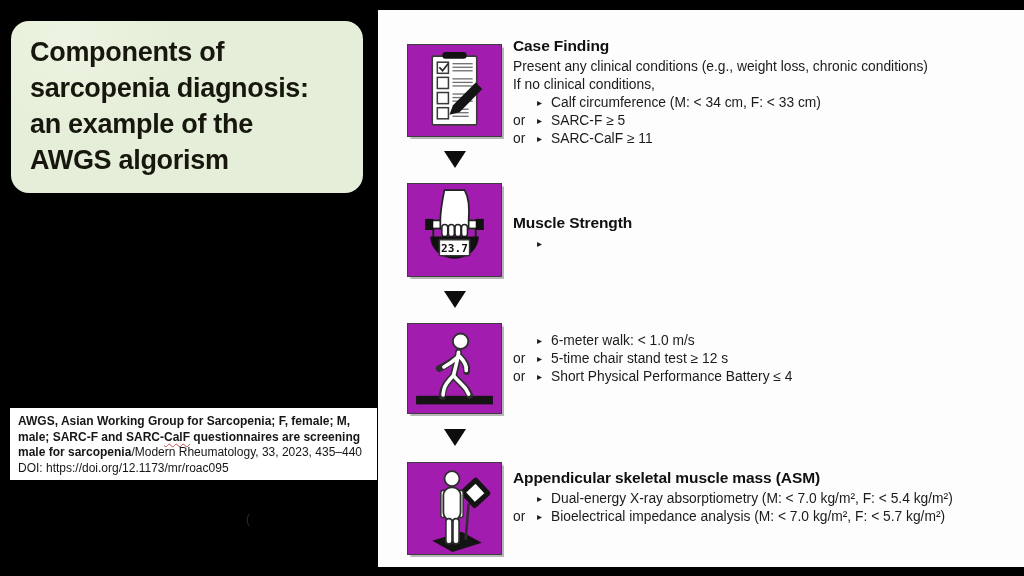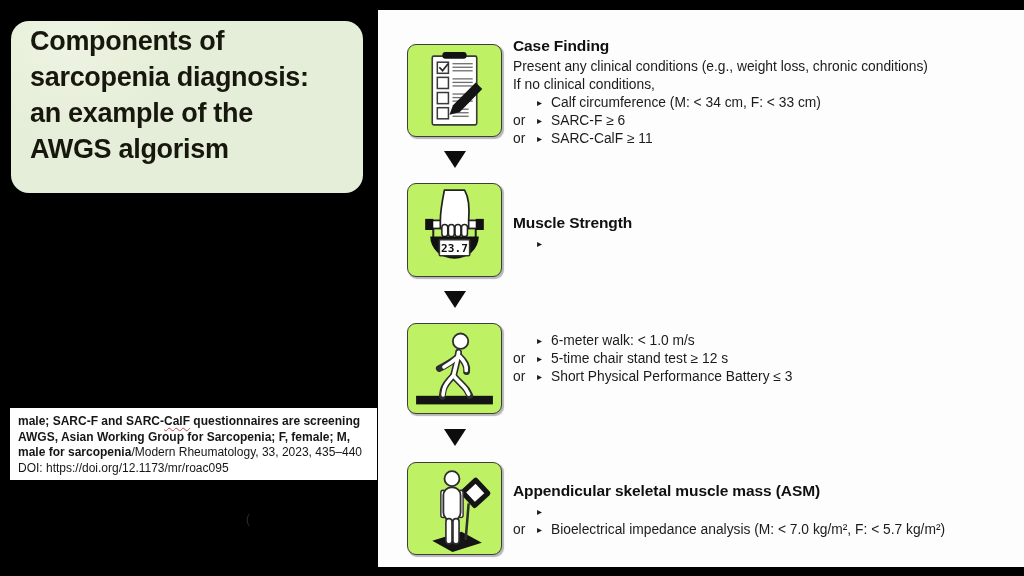--- a/index.html
+++ b/index.html
@@ -7,21 +7,21 @@
     width:1024px;height:576px;
     background:#000;
     font-family:"Liberation Sans",sans-serif;
     position:relative;overflow:hidden;
   }
   
   .title-box{
     position:absolute;left:11px;top:21px;width:352px;height:172px;
     background:radial-gradient(circle 140px at 16% 10%, #edf4e2 0%, #e5eed8 75%);
     border-radius:18px;box-sizing:border-box;
-    padding:2px 8px 0 19px;
+    padding:13px 8px 0 19px;
   }
   .title-box h1{
     margin:0;font-size:27px;line-height:36px;font-weight:bold;
     color:#17170e;white-space:pre-line;letter-spacing:-0.3px;
   }
   
   .citation-box{
     position:absolute;left:10px;top:408px;width:367px;height:72px;
     background:#ffffff;box-sizing:border-box;padding:6px 8px;
     color:#161616;
@@ -41,36 +41,36 @@
     position:absolute;left:246px;top:512px;
     color:#6a6a5e;font-size:12px;opacity:.4;
   }
   
   .panel{
     position:absolute;left:378px;top:10px;width:720px;height:557px;
     background:#fdfdfd;
   }
   .icon-box{
     position:absolute;left:29px;width:95px;
-    background:#bef264;border:1.5px solid #3d3d3d;border-radius:9px;
+    background:#a21caf;border:1.5px solid #3d3d3d;border-radius:0;
     box-sizing:border-box;box-shadow:1.5px 1.5px 1px rgba(0,0,0,.28);
   }
   .icon-box svg{display:block;width:100%;height:100%;}
   #icon1{top:34px;height:93px}
   #icon2{top:173px;height:94px}
   #icon3{top:313px;height:91px}
   #icon4{top:452px;height:93px}
   .flow-arrow{
     position:absolute;left:66px;width:0;height:0;
     border-left:11px solid transparent;border-right:11px solid transparent;
     border-top:17px solid #0d0d0d;
   }
   #arrow1{top:141px}#arrow2{top:281px}#arrow3{top:419px}
   .sec-text{position:absolute;left:135px;color:#1b1b1b;}
-  #text1{top:26px}#text2{top:203px}#text3{top:322px}#text4{top:471px}
+  #text1{top:26px}#text2{top:203px}#text3{top:322px}#text4{top:458px}
   .sec-text h2{
     margin:0 0 2px 0;font-size:15.5px;line-height:20px;
     font-weight:bold;color:#101010;letter-spacing:-0.1px;
   }
   .line{
     display:flex;align-items:center;
     font-size:13.8px;line-height:18px;white-space:nowrap;
   }
   .or-cell{width:24px;flex:none;}
   .bullet-cell{width:14px;flex:none;font-size:10px;}
@@ -80,24 +80,24 @@
 
 <div class="title-box">
   <h1>Components of
 sarcopenia diagnosis:
 an example of the
 AWGS algorism</h1>
 </div>
 
 <div class="citation-box">
   <div class="cite-line">
+    <span class="cite-bold">AWGS, Asian Working Group for Sarcopenia; F, female; M,</span>
+  </div>
+  <div class="cite-line">
     <span class="cite-bold">male; SARC-F and SARC-</span><span class="wavy">CalF</span><span class="cite-bold"> questionnaires are screening</span>
-  </div>
-  <div class="cite-line">
-    <span class="cite-bold">AWGS, Asian Working Group for Sarcopenia; F, female; M,</span>
   </div>
   <div class="cite-line">
     <span class="cite-bold">male for sarcopenia</span><span>/Modern Rheumatology, 33, 2023, 435–440</span>
   </div>
   <div class="cite-line">
     <span>DOI: https://doi.org/12.1173/mr/roac095</span>
   </div>
 </div>
 
 <div class="faint-mark">(</div>
@@ -139,21 +139,21 @@
       <span>If no clinical conditions,</span>
     </div>
     <div class="line">
       <span class="or-cell"></span>
       <span class="bullet-cell">▸</span>
       <span>Calf circumference (M: &lt; 34 cm, F: &lt; 33 cm)</span>
     </div>
     <div class="line">
       <span class="or-cell">or</span>
       <span class="bullet-cell">▸</span>
-      <span>SARC-F ≥ 6</span>
+      <span>SARC-F ≥ 5</span>
     </div>
     <div class="line">
       <span class="or-cell">or</span>
       <span class="bullet-cell">▸</span>
       <span>SARC-CalF ≥ 11</span>
     </div>
   </div>
   <div class="flow-arrow" id="arrow1"></div>
 
   <div class="icon-box" id="icon2">
@@ -209,21 +209,21 @@
       <span>6-meter walk: &lt; 1.0 m/s</span>
     </div>
     <div class="line">
       <span class="or-cell">or</span>
       <span class="bullet-cell">▸</span>
       <span>5-time chair stand test ≥ 12 s</span>
     </div>
     <div class="line">
       <span class="or-cell">or</span>
       <span class="bullet-cell">▸</span>
-      <span>Short Physical Performance Battery ≤ 3</span>
+      <span>Short Physical Performance Battery ≤ 4</span>
     </div>
   </div>
   <div class="flow-arrow" id="arrow3"></div>
 
   <div class="icon-box" id="icon4">
     <svg viewBox="0 0 92 90">
       <polygon points="24,77 53,68 73,79 44,88" fill="#141414"></polygon>
       <line x1="60" y1="40" x2="57" y2="76" stroke="#2e2e2e" stroke-width="2.5"></line>
       <polygon points="54,29 67,17 79,30 66,42" fill="#fdfdfd" stroke="#141414" stroke-width="5" stroke-linejoin="round"></polygon>
       <rect x="32.5" y="27" width="4.5" height="27" rx="2.2" fill="#fff" stroke="#2e2e2e" stroke-width="1.4"></rect>
@@ -232,20 +232,21 @@
       <rect x="37.5" y="55" width="6" height="25" rx="2.8" fill="#fff" stroke="#2e2e2e" stroke-width="1.6"></rect>
       <rect x="44.5" y="55" width="6" height="25" rx="2.8" fill="#fff" stroke="#2e2e2e" stroke-width="1.6"></rect>
       <circle cx="43.5" cy="15.5" r="7.4" fill="#fff" stroke="#2e2e2e" stroke-width="1.8"></circle>
     </svg>
   </div>
   <div class="sec-text" id="text4">
     <h2>Appendicular skeletal muscle mass (ASM)</h2>
     <div class="line">
       <span class="or-cell"></span>
       <span class="bullet-cell">▸</span>
+      <span>Dual-energy X-ray absorptiometry (M: &lt; 7.0 kg/m², F: &lt; 5.4 kg/m²)</span>
     </div>
     <div class="line">
       <span class="or-cell">or</span>
       <span class="bullet-cell">▸</span>
       <span>Bioelectrical impedance analysis (M: &lt; 7.0 kg/m², F: &lt; 5.7 kg/m²)</span>
     </div>
   </div>
 
 </div>
 

